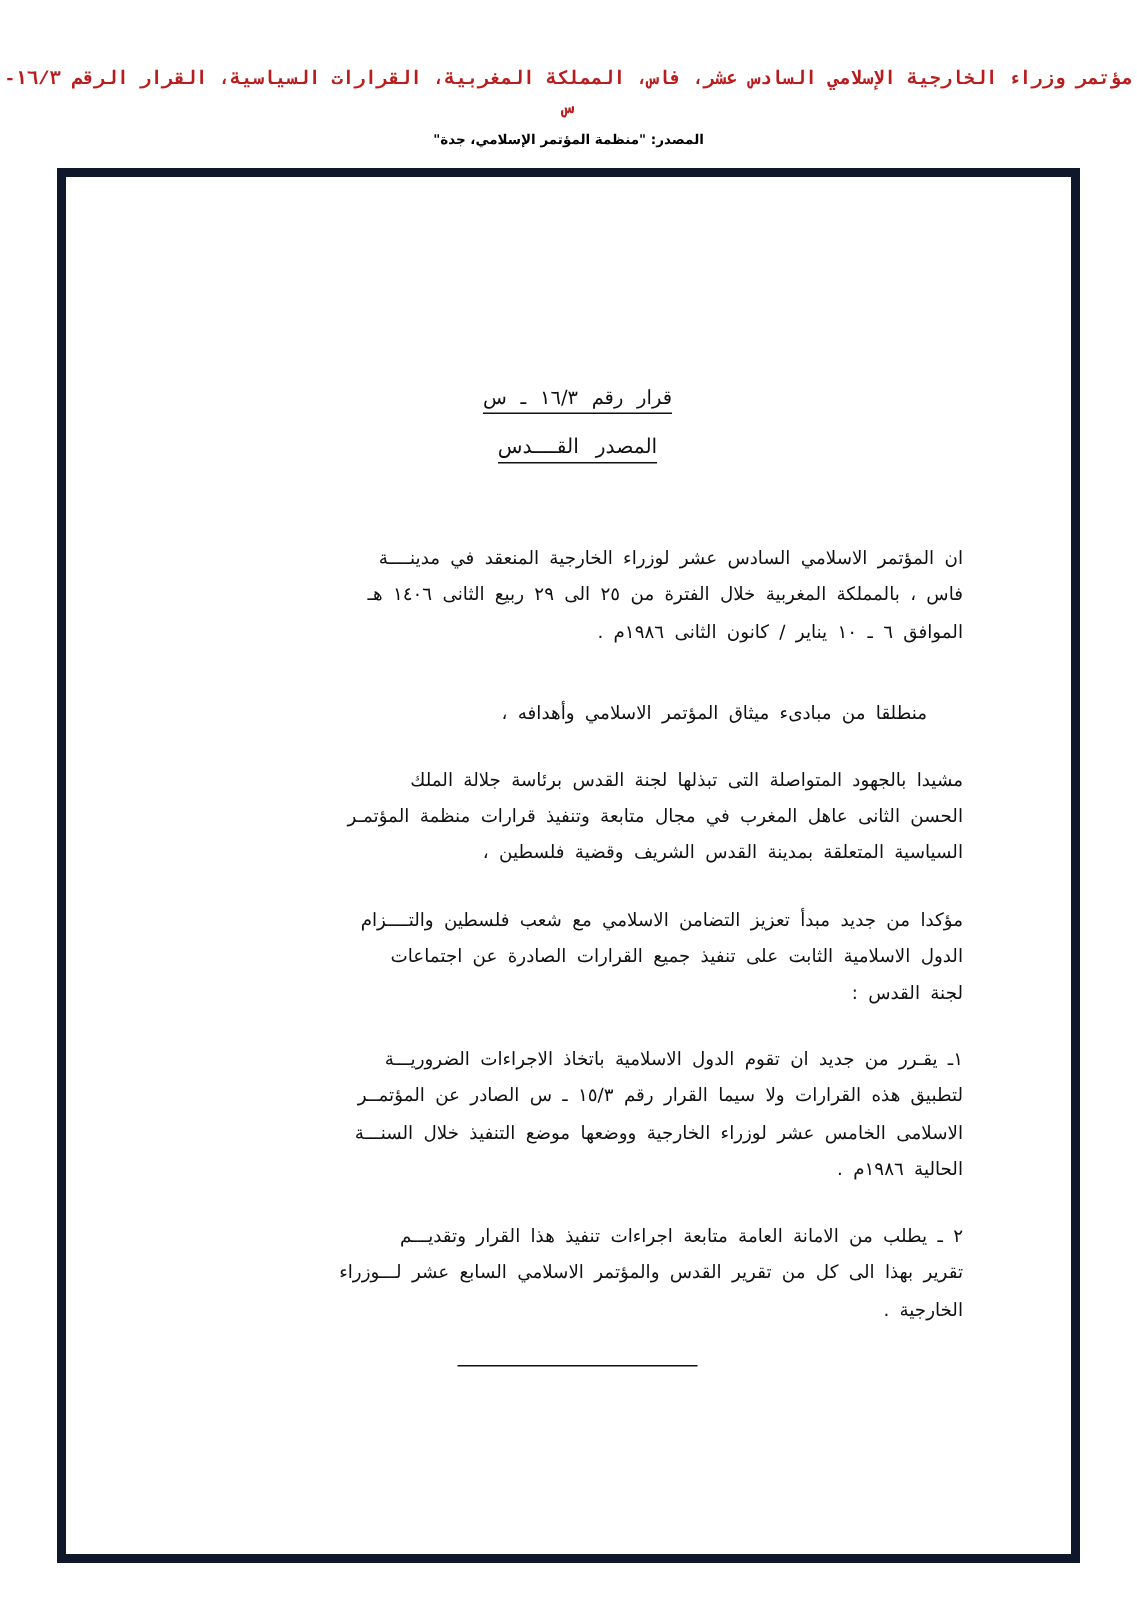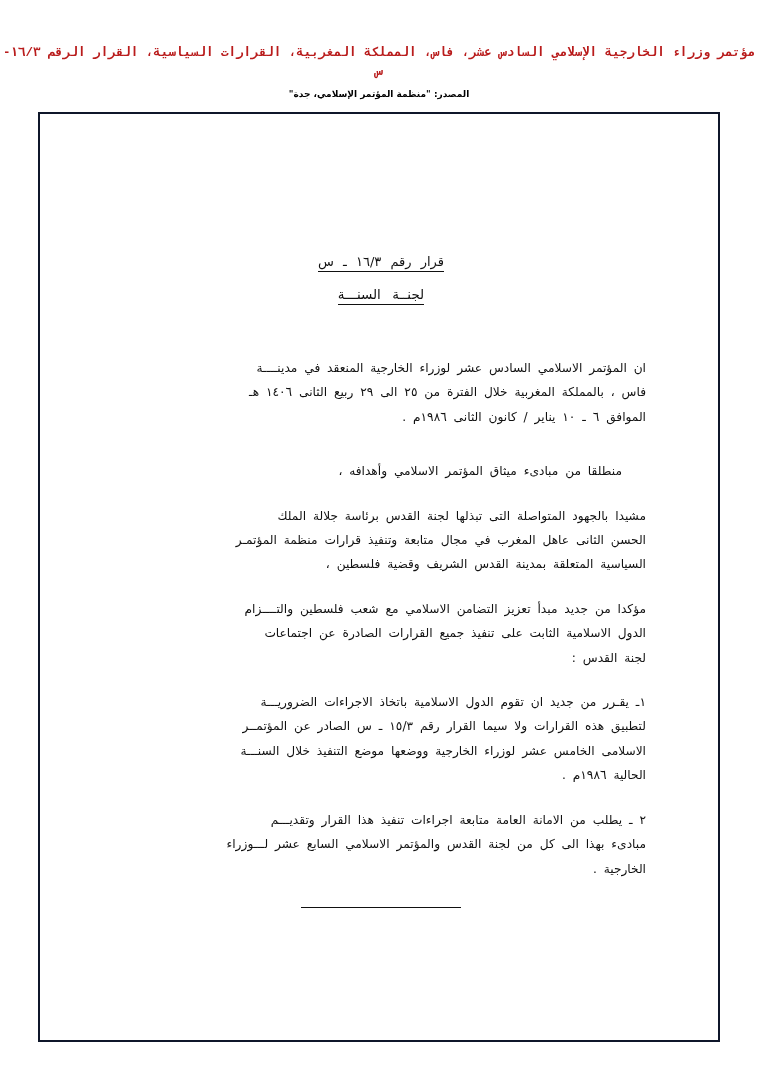--- a/index.html
+++ b/index.html
@@ -42,21 +42,21 @@
     direction: rtl;
   }
 
   
   .page-frame {
     position: absolute;
     top: 112px;
     left: 38px;
     width: 682px;
     height: 930px;
-    border: 2px solid #0f172a;
+    border: 6px solid #0f172a;
     background: #ffffff;
     box-sizing: border-box;
     padding-left: 20px;
   }
   .page-inner {
     position: absolute;
     top: 0;
     left: 0;
     right: 0;
     bottom: 0;
@@ -151,21 +151,21 @@
   <div class="title">مؤتمر وزراء الخارجية الإسلامي السادس عشر، فاس، المملكة المغربية، القرارات السياسية، القرار الرقم ١٦/٣-س</div>
   <div class="source">المصدر: "منظمة المؤتمر الإسلامي، جدة"</div>
 </div>
 
 <div class="page-frame">
   <div class="page-inner">
 
     <div class="decision-head">
       <div class="line1 typed">قرار رقم ١٦/٣ ـ س</div>
       <br>
-      <div class="line2 typed">لجنــة السنـــة</div>
+      <div class="line2 typed">المصدر القــــدس</div>
     </div>
 
     <div class="body-block typed">
 
       <div class="para spacer-first">
         <p>ان المؤتمر الاسلامي السادس عشر لوزراء الخارجية المنعقد في مدينــــة</p>
         <p>فاس ، بالمملكة المغربية خلال الفترة من ٢٥ الى ٢٩ ربيع الثانى ١٤٠٦ هـ</p>
         <p>الموافق ٦ ـ ١٠ يناير / كانون الثانى ١٩٨٦م .</p>
       </div>
 
@@ -187,21 +187,21 @@
 
       <div class="num-para">
         <p>١ـ يقـرر من جديد ان تقوم الدول الاسلامية باتخاذ الاجراءات الضروريـــة</p>
         <p>لتطبيق هذه القرارات ولا سيما القرار رقم ١٥/٣ ـ س الصادر عن المؤتمــر</p>
         <p>الاسلامى الخامس عشر لوزراء الخارجية ووضعها موضع التنفيذ خلال السنـــة</p>
         <p>الحالية ١٩٨٦م .</p>
       </div>
 
       <div class="num-para">
         <p>٢ ـ يطلب من الامانة العامة متابعة اجراءات تنفيذ هذا القرار وتقديـــم</p>
-        <p>مبادىء بهذا الى كل من لجنة القدس والمؤتمر الاسلامي السابع عشر لـــوزراء</p>
+        <p>تقرير بهذا الى كل من تقرير القدس والمؤتمر الاسلامي السابع عشر لـــوزراء</p>
         <p>الخارجية .</p>
       </div>
 
     </div>
 
     <div class="rule-bottom">
       <span></span>
     </div>
 
   </div>

